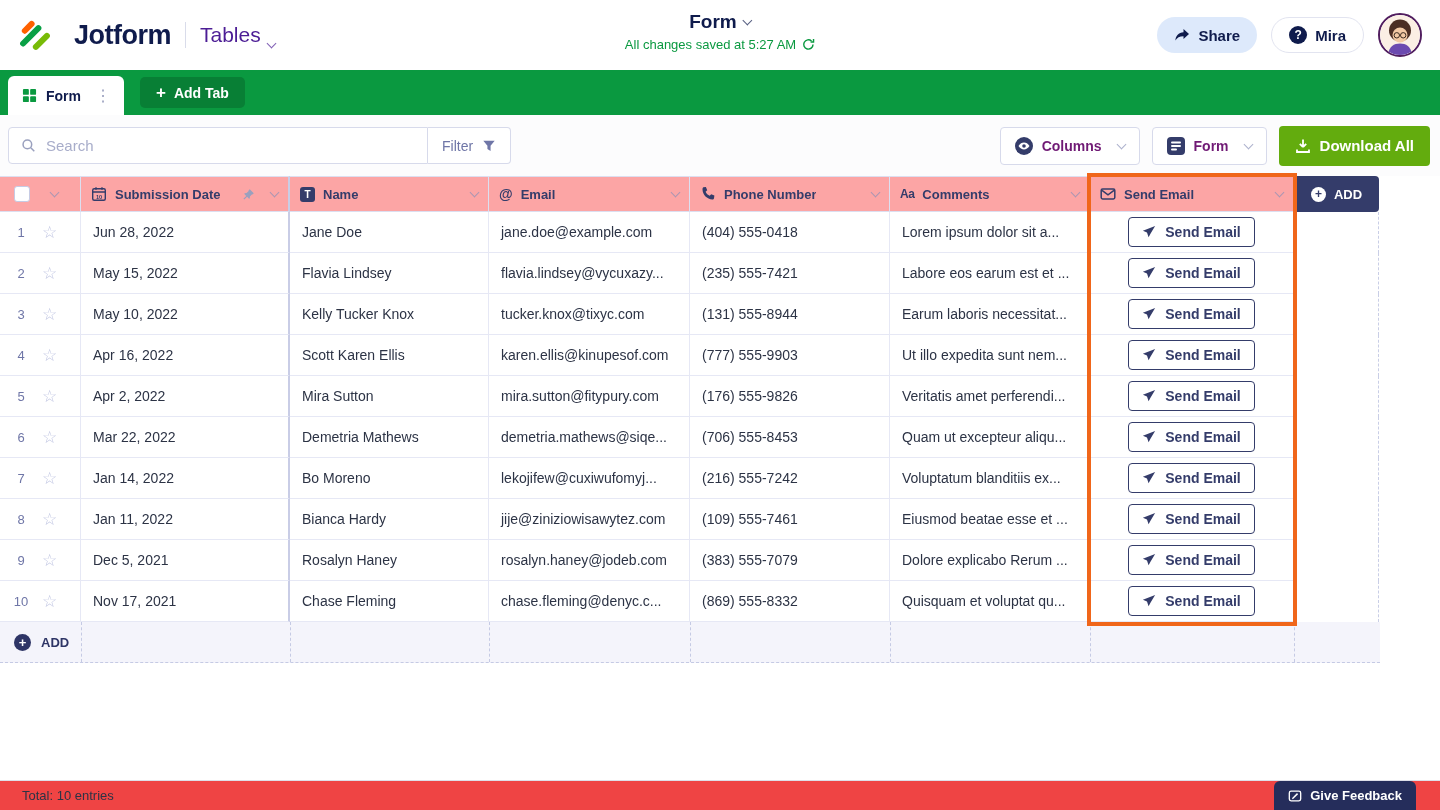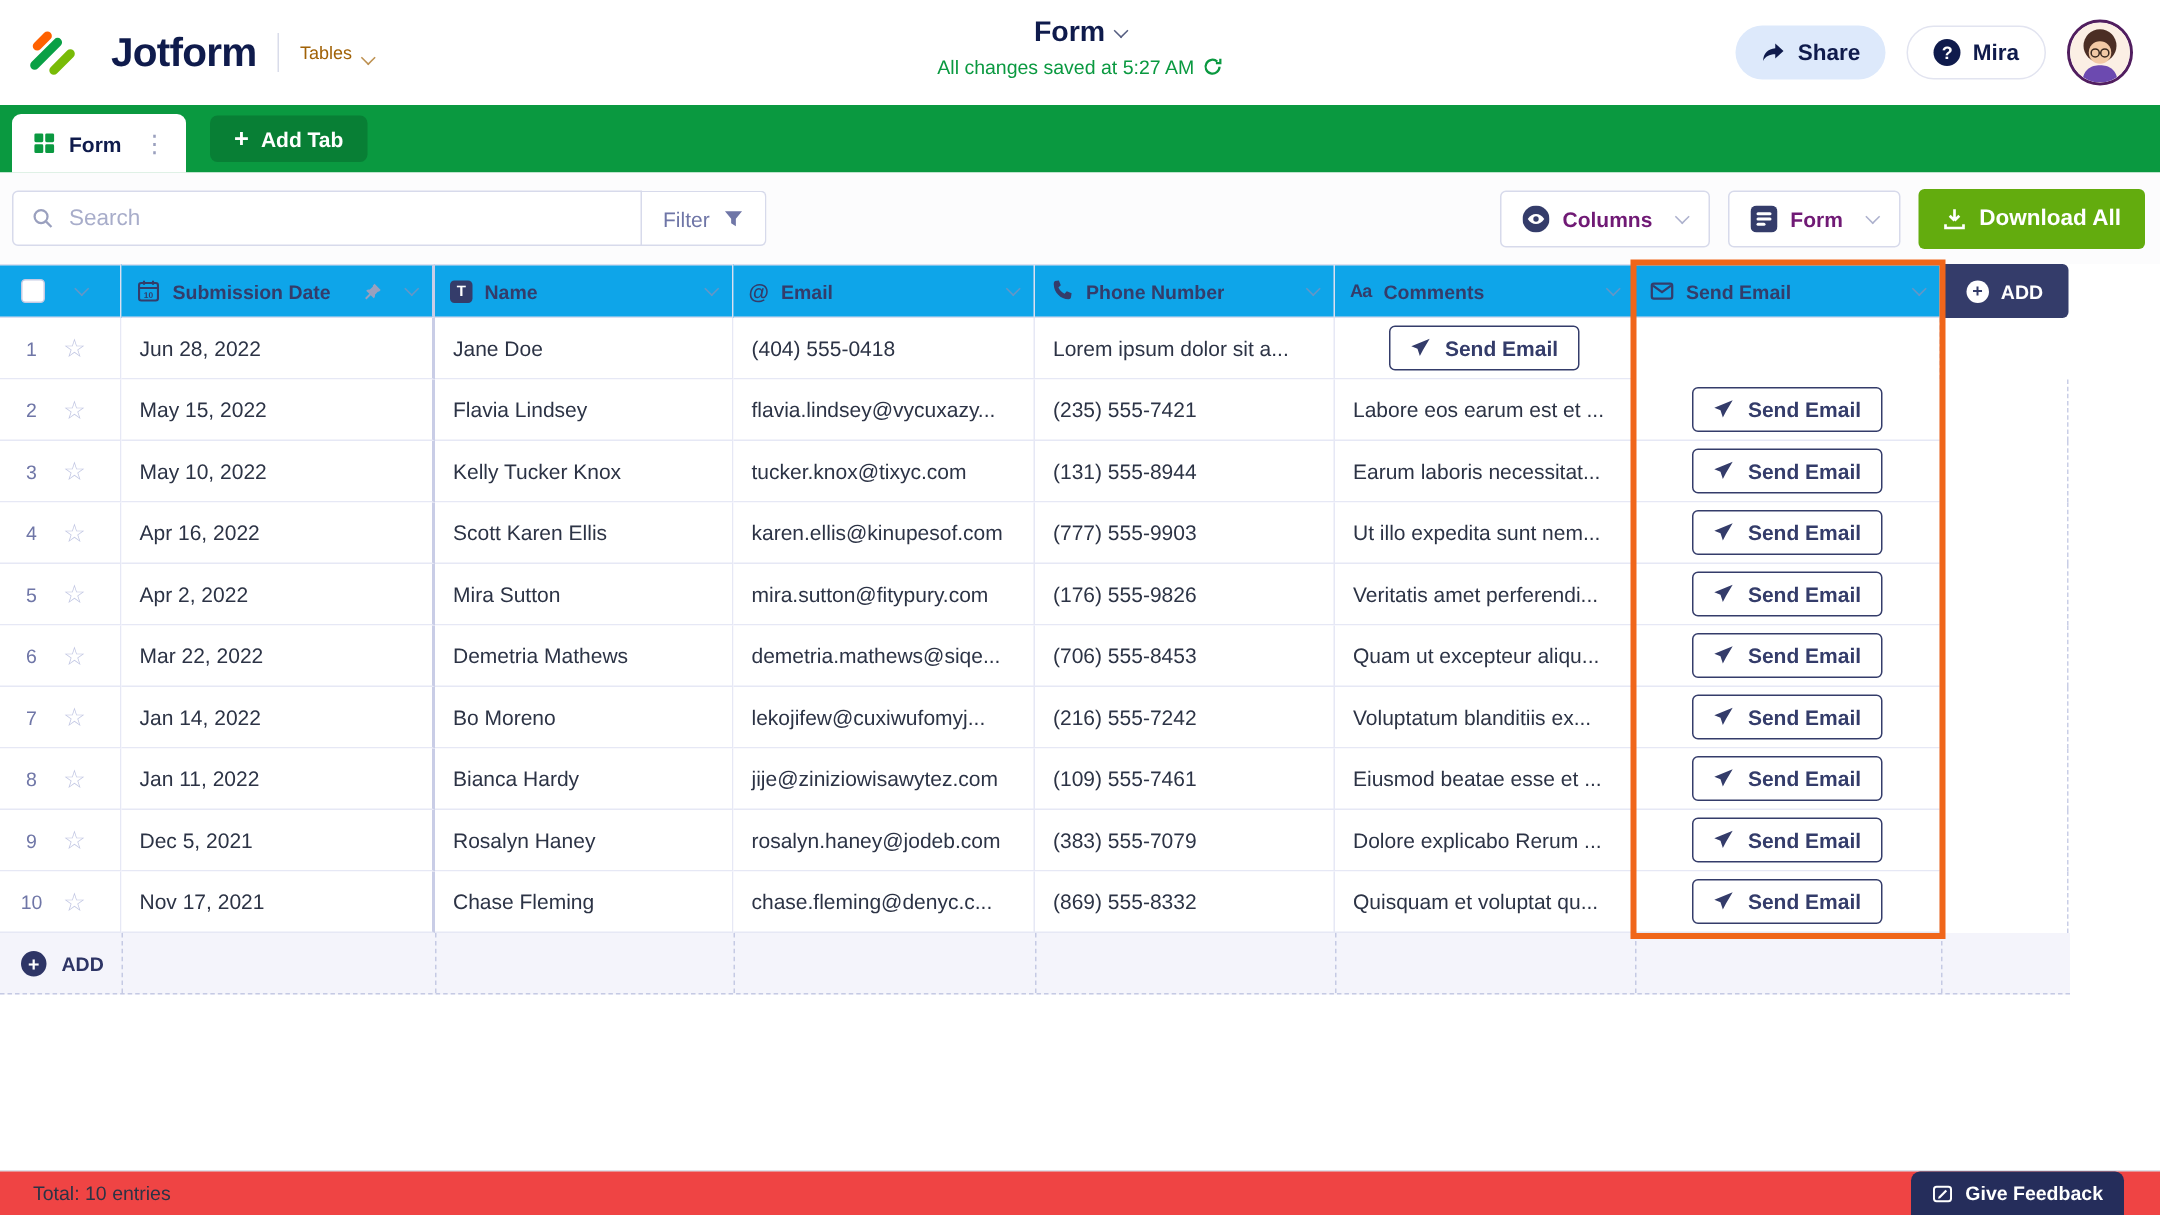--- a/index.html
+++ b/index.html
@@ -7,21 +7,21 @@
   body{font-family:"Liberation Sans",sans-serif;background:#fff;position:relative;overflow:hidden;color:#2C3345}
   svg{display:block}
 
   
   .topbar{position:absolute;top:0;left:0;width:100%;height:70px;background:#fff;display:flex;align-items:center;padding:0 18px;z-index:10}
   .tb-left{display:flex;align-items:center;gap:14px}
   .logo{display:flex;align-items:center;gap:22px;cursor:pointer}
   .logomark{width:34px;height:34px}
   .logotext{font-size:27px;font-weight:800;color:#0F1B4C;letter-spacing:-.5px}
   .vdiv{width:1px;height:26px;background:#D9DCEA}
-  .tables-dd{display:flex;align-items:flex-end;font-size:12px;color:#a16207;cursor:pointer}
+  .tables-dd{display:flex;align-items:flex-end;font-size:21px;color:#4c1d95;cursor:pointer}
   .chev{display:inline-block;width:7px;height:7px;border-right:1.8px solid currentColor;border-bottom:1.8px solid currentColor;transform:rotate(45deg);margin-left:7px;margin-top:-3px;opacity:.7;flex:none}
   .tb-center{position:absolute;left:50%;top:11px;transform:translateX(-50%);text-align:center}
   .form-title{display:flex;align-items:center;justify-content:center;font-size:19px;font-weight:700;color:#0F1B4C;cursor:pointer}
   .saved{margin-top:4px;font-size:13px;color:#0A9940;display:flex;align-items:center;gap:6px;justify-content:space-between}
   .tb-right{margin-left:auto;display:flex;align-items:center;gap:14px}
   .pill{display:flex;align-items:center;gap:8px;height:36px;padding:0 17px;border-radius:18px;font-size:15px;font-weight:700;color:#0F1B4C;cursor:pointer;border:none;font-family:inherit}
   .pill.share{background:#DDE9FB}
   .pill.help{background:#fff;border:1px solid #E2E4F0}
   .qcircle{width:18px;height:18px;border-radius:50%;background:#0F1B4C;color:#fff;font-size:12px;font-weight:700;display:flex;align-items:center;justify-content:center}
   .avatar{width:44px;height:44px;border-radius:50%;overflow:hidden;border:2.5px solid #511E5F;cursor:pointer;flex:none;background:#fff}
@@ -40,21 +40,21 @@
   .search-box input{border:none;outline:none;flex:1;font-size:15px;color:#14532d;font-family:inherit;background:transparent}
   .search-box input::placeholder{color:#A8ADCA}
   .filter-btn{display:flex;align-items:center;gap:9px;height:37px;padding:0 14px;background:#fff;border:1px solid #D7DAEB;border-left:none;border-radius:0 4px 4px 0;font-size:14px;color:#6F76A7;cursor:pointer;font-family:inherit}
   .tools-right{margin-left:auto;display:flex;align-items:center;gap:12px}
   .tool-btn{display:flex;align-items:center;gap:9px;height:38px;padding:0 14px;background:#fff;border:1px solid #D7DAEB;border-radius:4px;font-size:14px;font-weight:700;color:#701a75;cursor:pointer;font-family:inherit}
   .download-btn{display:flex;align-items:center;gap:9px;height:40px;padding:0 16px;background:#63AC0E;border:none;border-radius:4px;font-size:15px;font-weight:700;color:#fff;cursor:pointer;font-family:inherit}
 
   
   .table{position:absolute;top:176px;left:0;width:1380px}
   .grid{display:grid;grid-template-columns:81px 209px 199px 201px 200px 200px 204px 85px}
-  .hcell{height:36px;background:#0ea5e9;border-top:1px solid #DCDFF0;border-bottom:1px solid #DCDFF0;border-right:1px solid #DCDFF0;display:flex;align-items:center;padding:0 10px;font-size:13px;font-weight:700;color:#343C6A;cursor:pointer}
+  .hcell{height:36px;background:#fca5a5;border-top:1px solid #DCDFF0;border-bottom:1px solid #DCDFF0;border-right:1px solid #DCDFF0;display:flex;align-items:center;padding:0 10px;font-size:13px;font-weight:700;color:#343C6A;cursor:pointer}
   .hlabel{white-space:nowrap;overflow:hidden}
   .hicon{width:16px;height:16px;margin-right:8px;flex:none;color:#343C6A}
   .hright{margin-left:auto;display:flex;align-items:center;gap:9px;color:#8A90B8}
   .hcell.sel{gap:14px;padding-left:14px;color:#8A90B8;cursor:default}
   .cb{width:16px;height:16px;background:#fff;border:1px solid #C6CBE4;border-radius:3px;cursor:pointer}
   .ticon{width:15px;height:15px;border-radius:3px;background:#343C6A;color:#fff;font-size:10px;font-weight:800;display:flex;align-items:center;justify-content:center;margin-right:8px;flex:none}
   .aticon{font-size:14px;font-weight:700;margin-right:8px;color:#343C6A}
   .aaicon{font-size:12px;font-weight:700;margin-right:8px;color:#343C6A;letter-spacing:-.5px}
   .pin{width:13px;height:13px;color:#9AA0BE}
   .hcell.add{background:#343C6A;color:#fff;justify-content:center;gap:8px;border-radius:0 4px 4px 0;border:none}
@@ -270,20 +270,21 @@
     </div>
   </div>
 
     <div class="trow grid">
       <div class="cell sel">
         <span class="rownum">1</span>
         <span class="star">☆</span>
       </div>
       <div class="cell c-date">Jun 28, 2022</div>
       <div class="cell">Jane Doe</div>
+      <div class="cell">jane.doe@example.com</div>
       <div class="cell">(404) 555-0418</div>
       <div class="cell">Lorem ipsum dolor sit a...</div>
       <div class="cell c-send">
         <button class="send-btn">
           <svg viewBox="0 0 16 16" fill="currentColor">
             <path d="M15 1 L1 6.6 L5.7 8.6 L7.5 14 L10 9.4 Z"></path>
           </svg>
           <span>Send Email</span>
         </button>
       </div>

